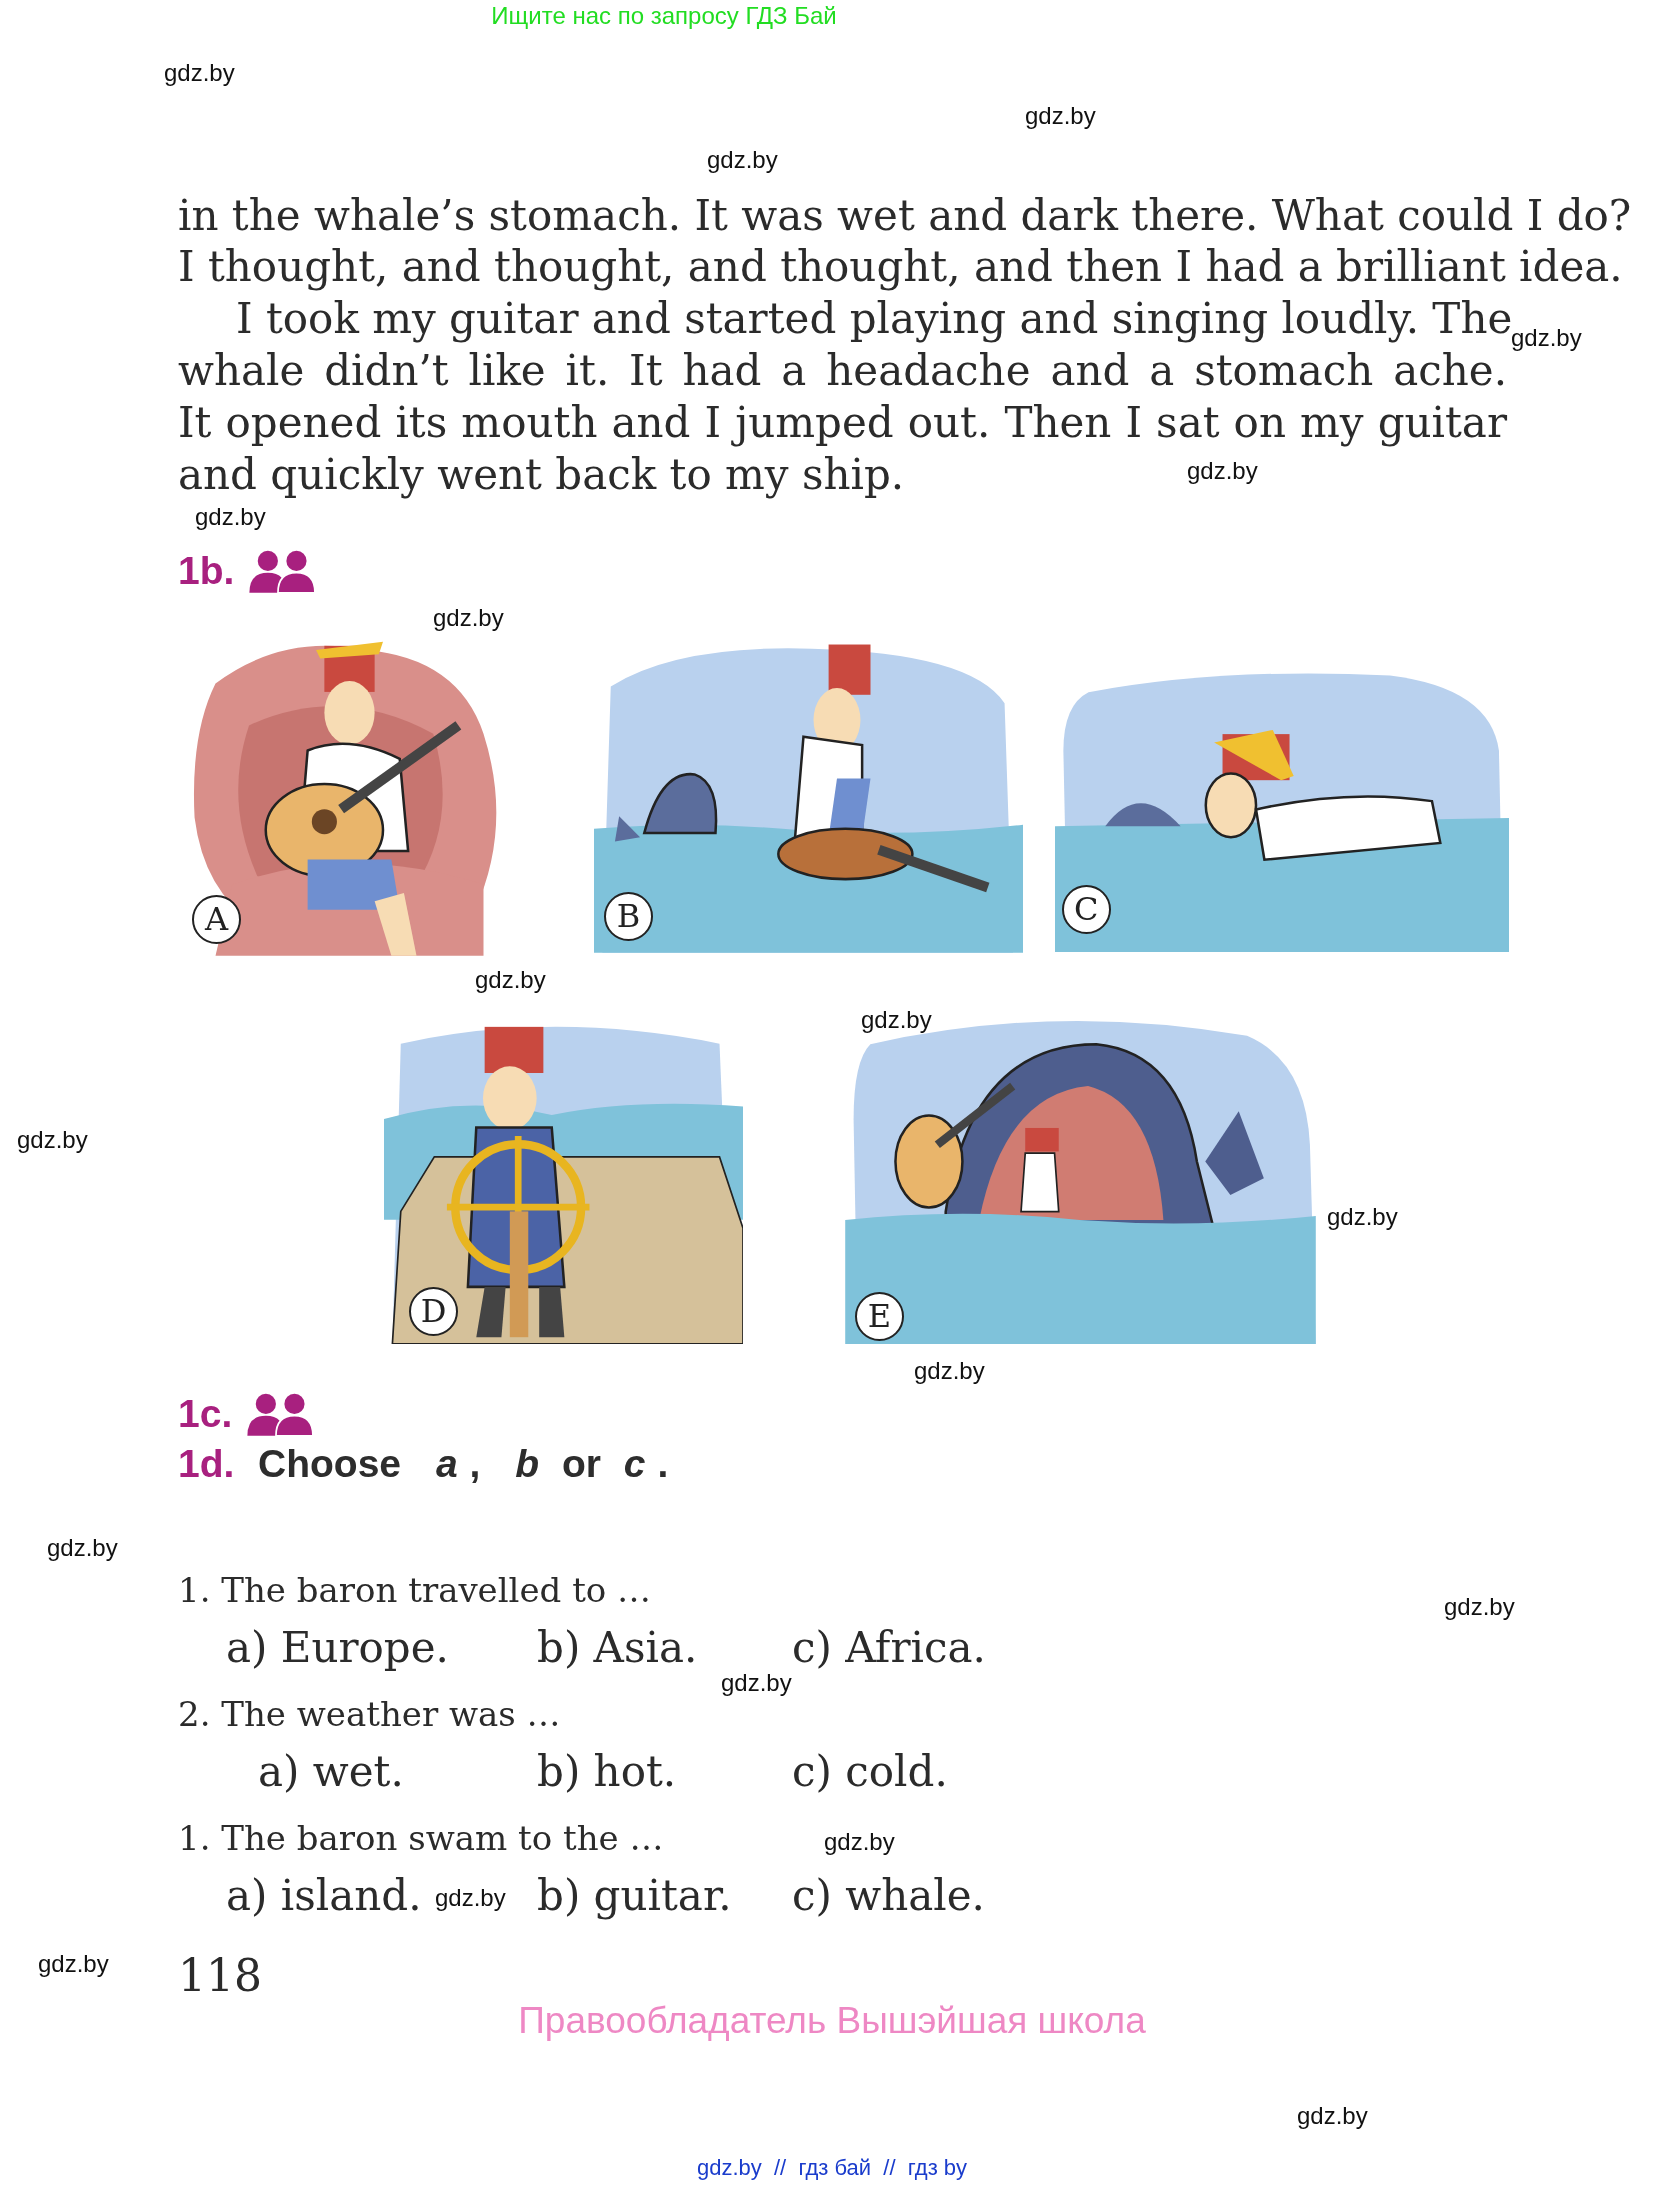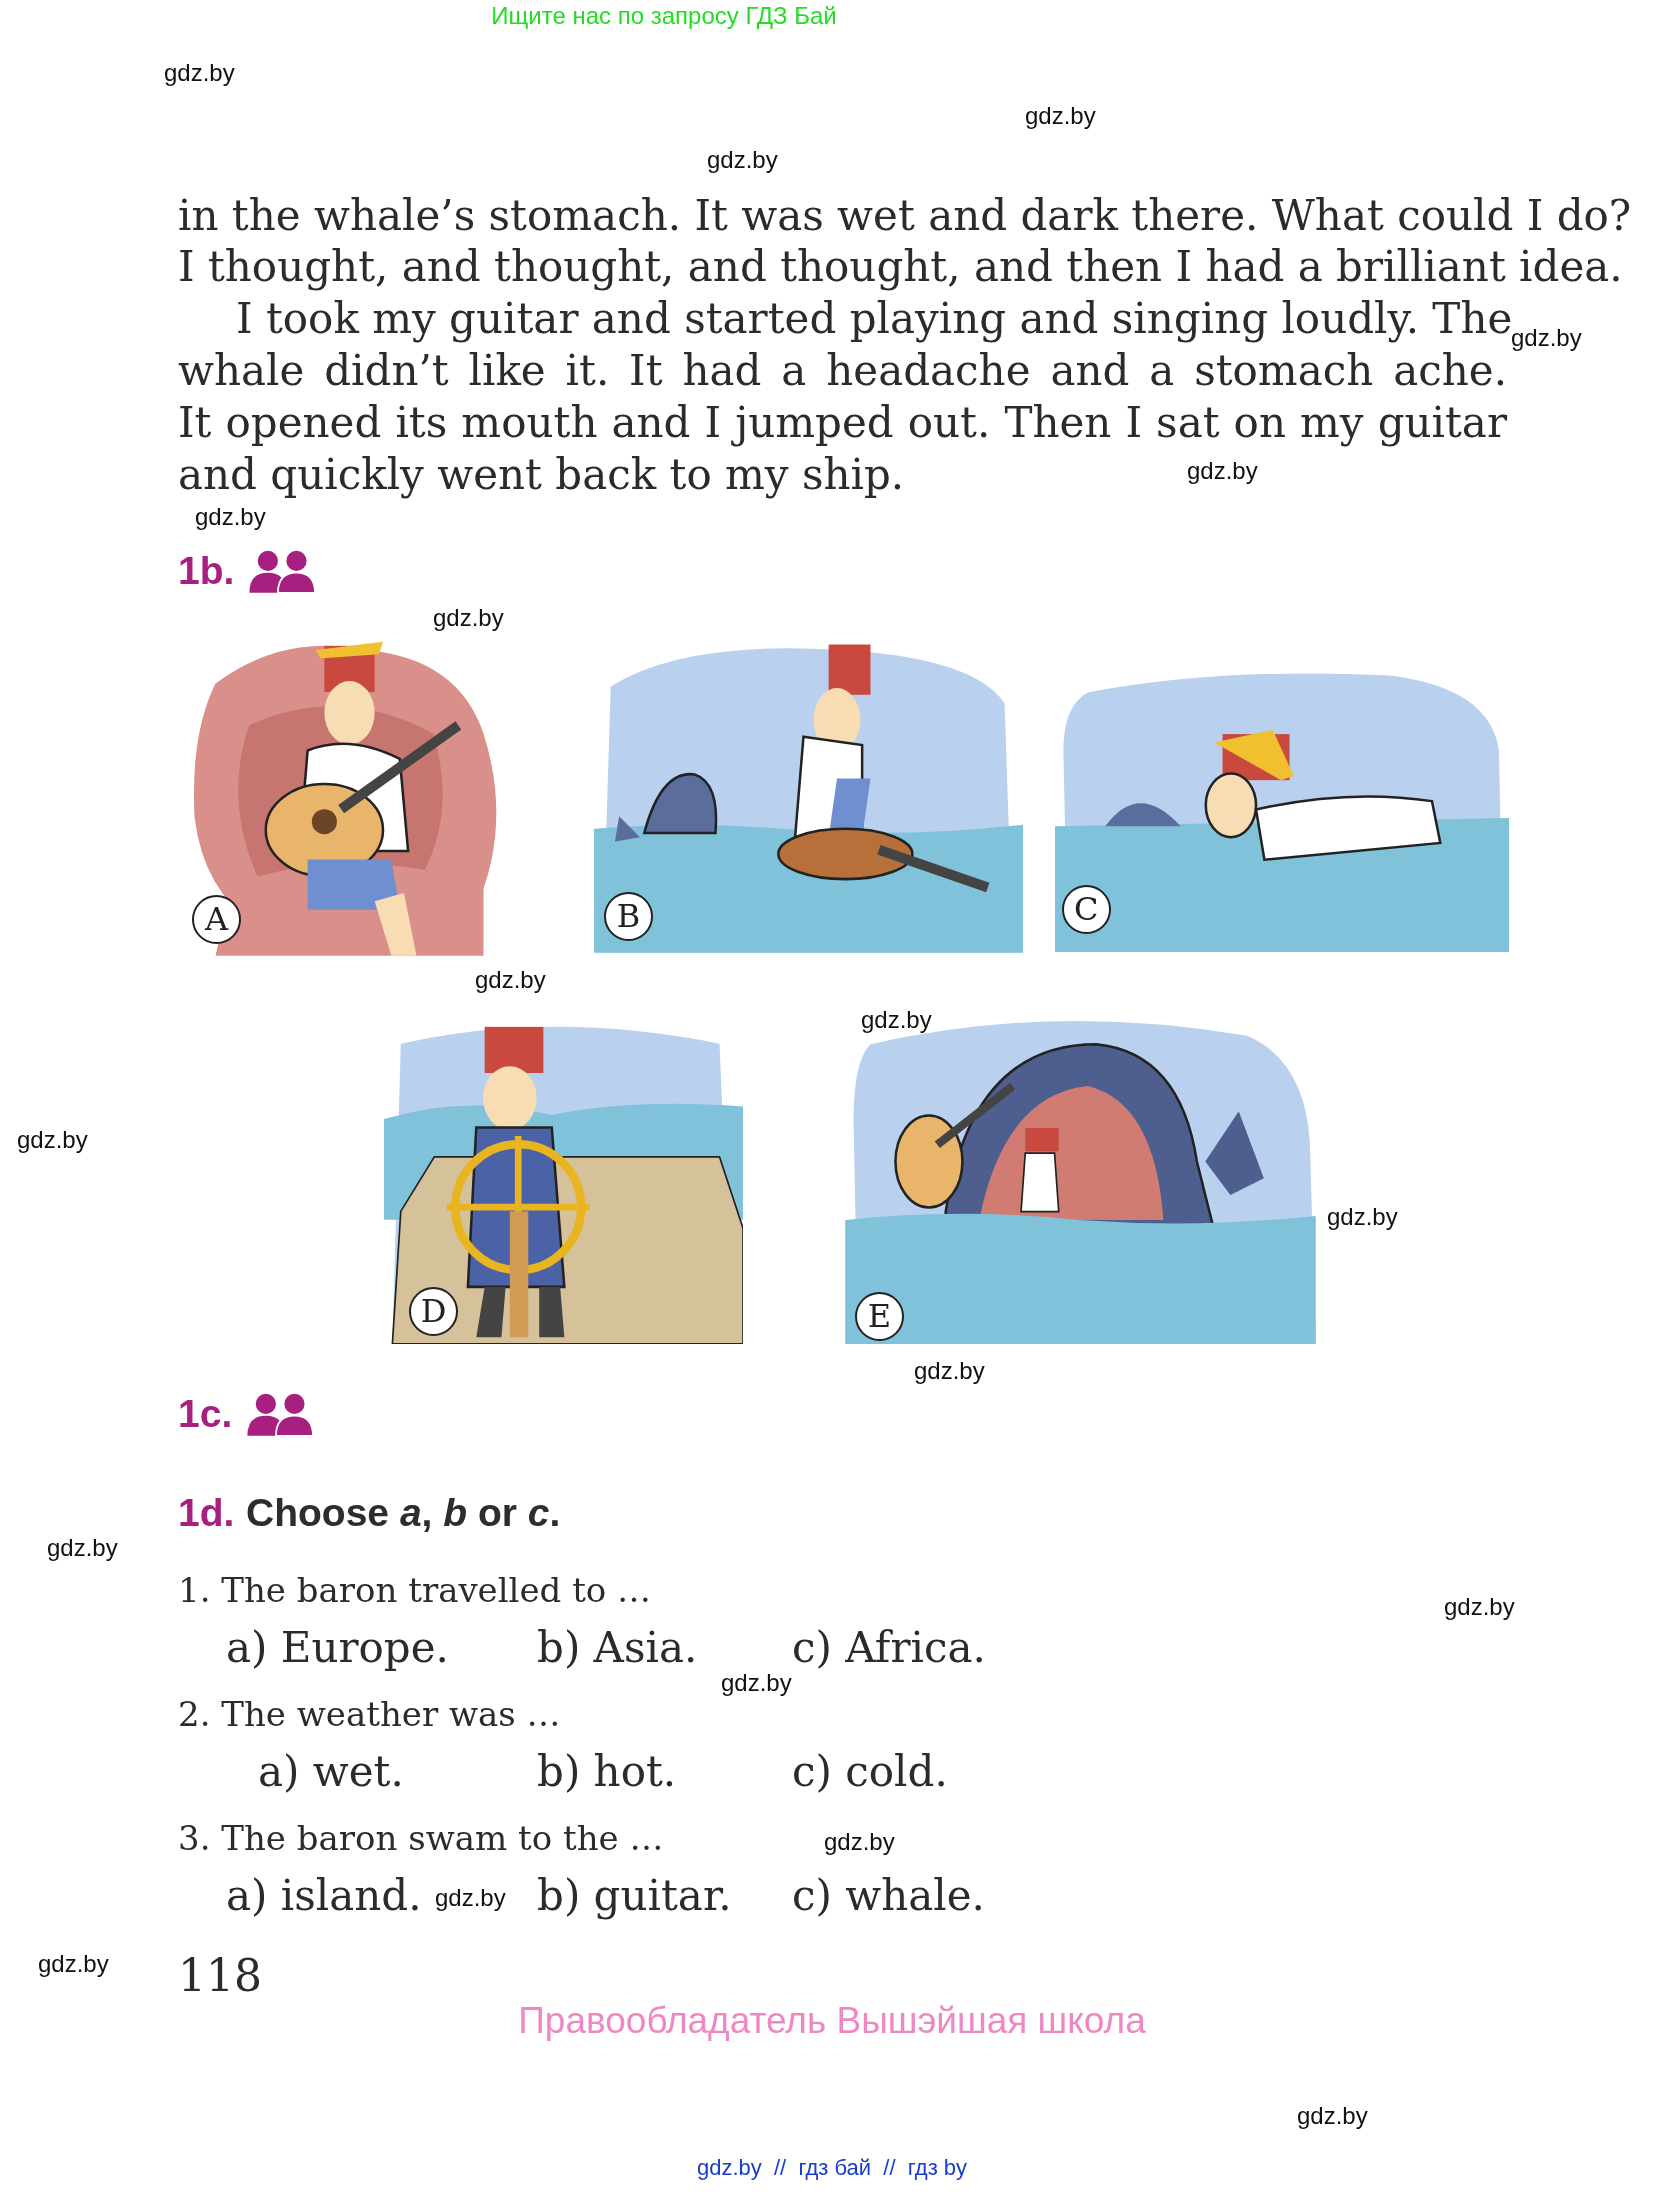--- a/index.html
+++ b/index.html
@@ -149,36 +149,36 @@
 <div class="ex-head" style="top:1392px;justify-content:space-between;">
   <span class="ex-num">1c.</span>
   <svg class="pair-icon" viewBox="0 0 88 52">
     <circle cx="26" cy="14" r="12" fill="#a8207f"></circle>
     <path d="M4 52 Q4 28 26 28 Q48 28 48 52 Z" fill="#a8207f"></path>
     <circle cx="60" cy="14" r="12" fill="#a8207f"></circle>
     <path d="M38 52 Q38 28 60 28 Q82 28 82 52 Z" fill="#a8207f" stroke="#fff" stroke-width="2"></path>
   </svg>
 </div>
 
-<div class="ex-head" style="top:1491px;">
+<div class="ex-head" style="top:1442px;gap:12px;">
   <span class="ex-num">1d.</span>
   <span>Choose </span>&nbsp;<i>a</i><span>, </span>&nbsp;<i>b</i><span style="white-space:pre"> or </span><i>c</i><span>.</span>
 </div>
 
 <div class="q serif" style="top:1570px;">1. The baron travelled to …</div>
 <div class="opt serif" style="left:226px; top:1623px;">a) Europe.</div>
 <div class="opt serif" style="left:537px; top:1623px;">b) Asia.</div>
 <div class="opt serif" style="left:792px; top:1623px;">c) Africa.</div>
 
 <div class="q serif" style="top:1694px;">2. The weather was …</div>
 <div class="opt serif" style="left:226px; top:1747px;margin-left:32px;">a) wet.</div>
 <div class="opt serif" style="left:537px; top:1747px;">b) hot.</div>
 <div class="opt serif" style="left:792px; top:1747px;">c) cold.</div>
 
-<div class="q serif" style="top:1818px;">3. The baron swam to the …</div>
+<div class="q serif" style="top:1818px;">1. The baron swam to the …</div>
 <div class="opt serif" style="left:226px; top:1871px;">a) island.</div>
 <div class="opt serif" style="left:537px; top:1871px;">b) guitar.</div>
 <div class="opt serif" style="left:792px; top:1871px;">c) whale.</div>
 
 <div class="page-num serif">118</div>
 <div class="rights">Правообладатель Вышэйшая школа</div>
 <div class="footer-links" style="white-space:pre">gdz.by  //  гдз бай  //  гдз by</div>
 
 
 </body></html>

